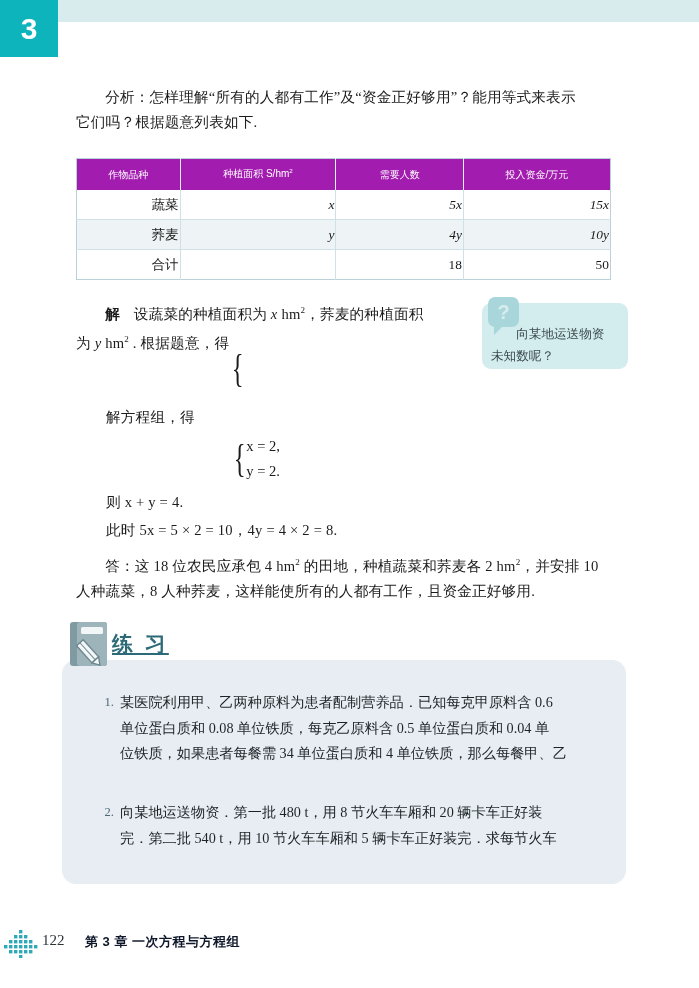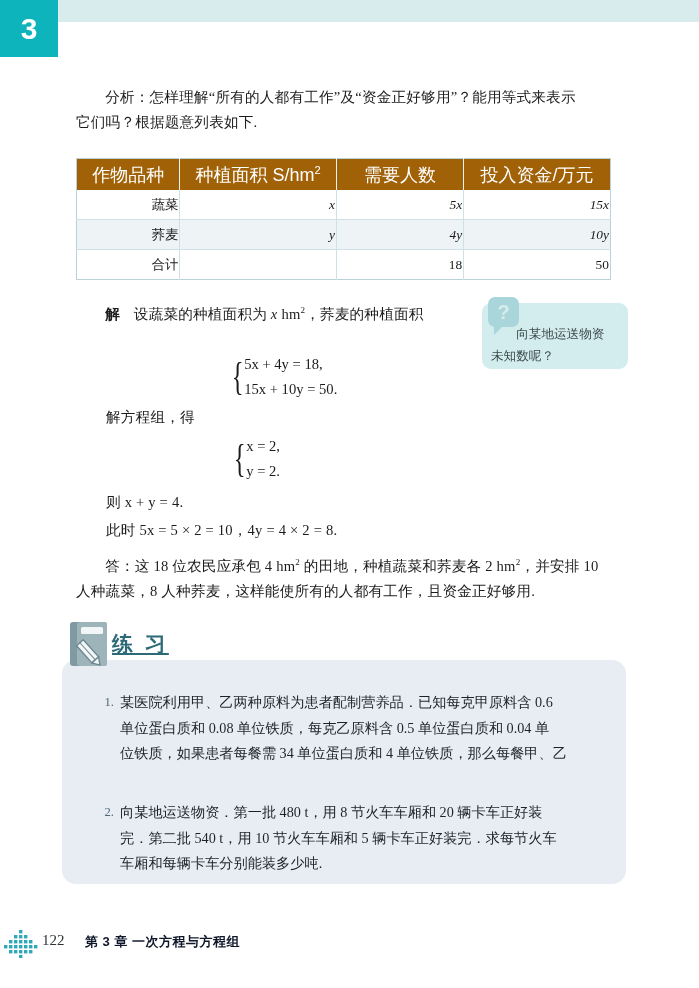--- a/index.html
+++ b/index.html
@@ -38,27 +38,27 @@
   .indent{text-indent:2em;}
   i.v{font-family:"Liberation Serif",serif;font-style:italic;}
   sup{font-size:.62em;vertical-align:super;}
   
   #data-table{
     position:absolute;left:76px;top:158px;width:535px;
     border-collapse:collapse;
     font-size:13.4px;
   }
   #data-table th{
-    background:#a16207;
+    background:#a21caf;
     color:#ffffff;
     font-weight:normal;
     height:29px;
     border-right:1px solid #eaf4f6;
     font-family:"Liberation Sans","DejaVu Sans",sans-serif;
-    font-size:18px;
+    font-size:10px;
   }
   #data-table th:last-child{border-right:none;}
   #data-table td{
     height:27px;
     text-align:right;
     border-bottom:1px solid #cfe0e6;
     border-right:1px solid #cfe0e6;
     font-size:13.4px;
   }
   #data-table td:last-child{border-right:none;}
@@ -191,36 +191,35 @@
         <td>50</td>
       </tr>
     </tbody>
   </table>
 
   <div class="para" style="left:76px;top:298px;width:420px;">
     <div>
       <span style="font-weight:bold;margin-left:2em;">解</span>
       <span style="margin-left:10px;">设蔬菜的种植面积为 </span><i class="v">x</i><span> hm</span><sup>2</sup><span>，荞麦的种植面积</span>
     </div>
+    <div>
+      <span>为 </span><i class="v">y</i><span> hm</span><sup>2</sup><span> . 根据题意，得</span>
+    </div>
   </div>
 
   <div id="hint-bubble">
     <div class="qmark">?</div>
     <div class="btext">
       <span class="l1">向某地运送物资</span>
       <span class="l2">未知数呢？</span>
     </div>
   </div>
 
   <div class="eqblock" style="left:228px;top:352px;">
     <span class="brace">{</span>
-    <div class="eqlines">
-      <div>5x + 4y = 18,</div>
-      <div>15x + 10y = 50.</div>
-    </div>
   </div>
 
   <div class="para" style="left:106px;top:405px;">解方程组，得</div>
 
   <div class="eqblock" style="left:230px;top:434px;">
     <span class="brace">{</span>
     <div class="eqlines">
       <div>x = 2,</div>
       <div>y = 2.</div>
     </div>
@@ -257,21 +256,20 @@
       <div>单位蛋白质和 0.08 单位铁质，每克乙原料含 0.5 单位蛋白质和 0.04 单</div>
       <div>位铁质，如果患者每餐需 34 单位蛋白质和 4 单位铁质，那么每餐甲、乙</div>
     </div>
   </div>
 
   <div class="ex-item" style="left:96px;top:800px;width:510px;">
     <span class="ex-num">2.</span>
     <div class="ex-body">
       <div>向某地运送物资．第一批 480 t，用 8 节火车车厢和 20 辆卡车正好装</div>
       <div>完．第二批 540 t，用 10 节火车车厢和 5 辆卡车正好装完．求每节火车</div>
-      <div>车厢和每辆卡车分别能装多少吨.</div>
     </div>
   </div>
 
   <div id="footer">
     <svg id="dot-deco" width="34" height="28" viewBox="0 0 34 28">
       <g fill="#2fa9b8">
         <rect x="15" y="0" width="3.4" height="3.4"></rect>
         <rect x="10" y="5" width="3.4" height="3.4"></rect>
           <rect x="15" y="5" width="3.4" height="3.4"></rect>
           <rect x="20" y="5" width="3.4" height="3.4"></rect>

